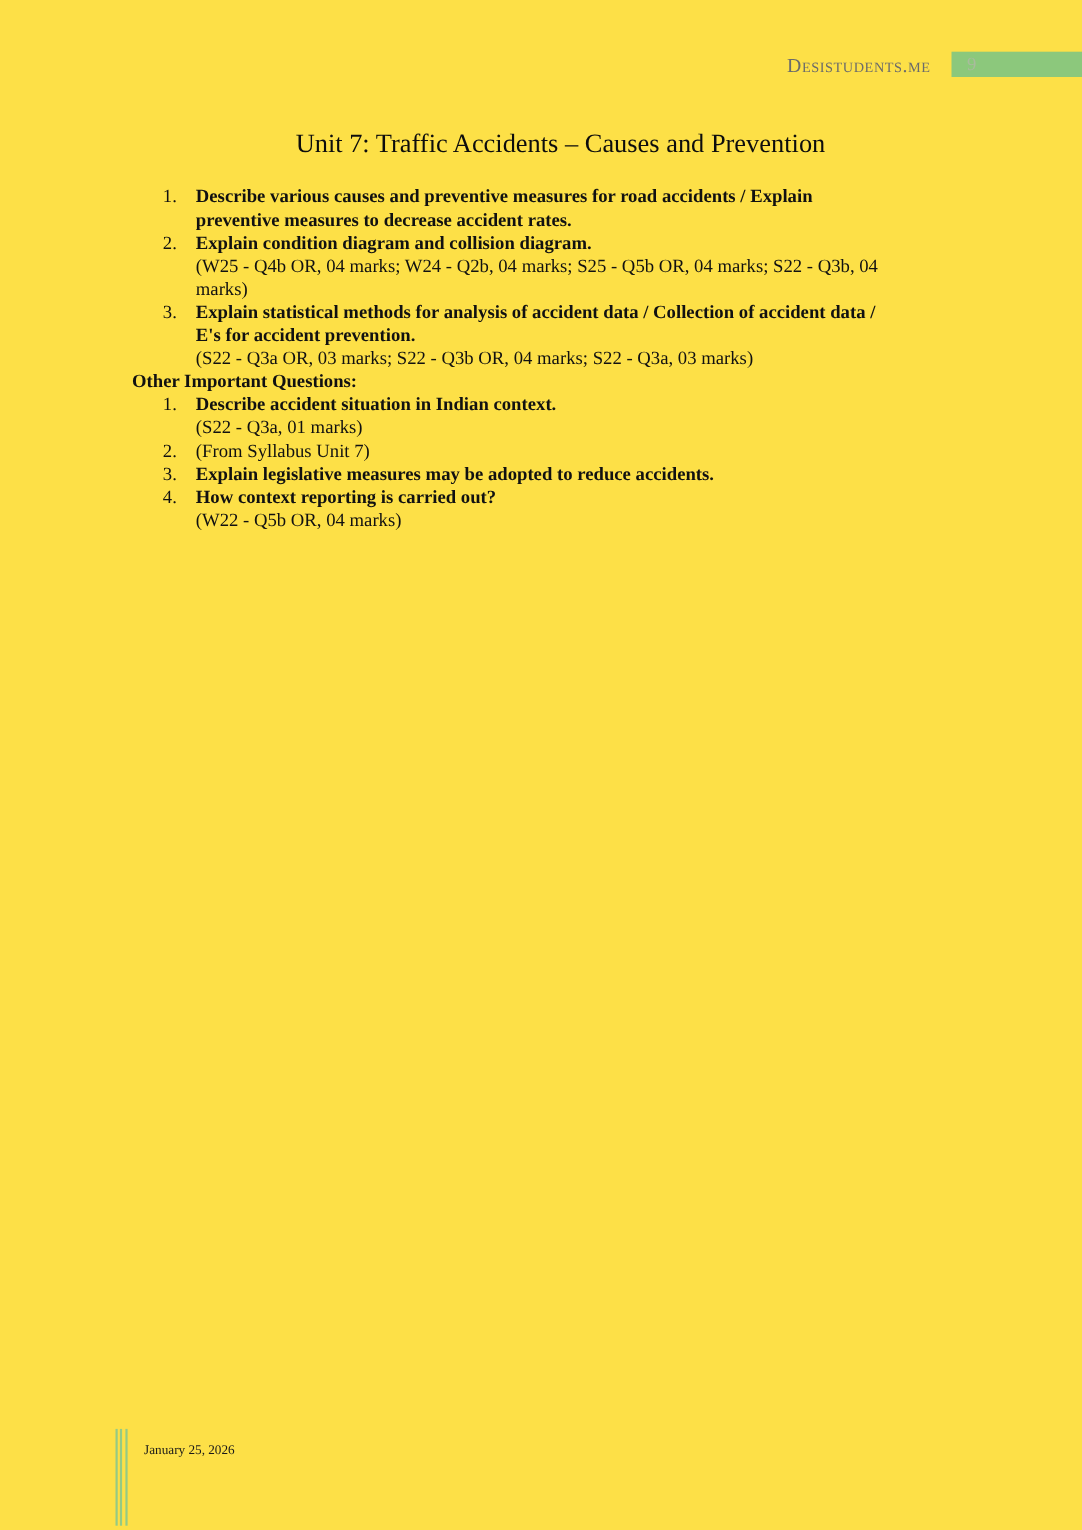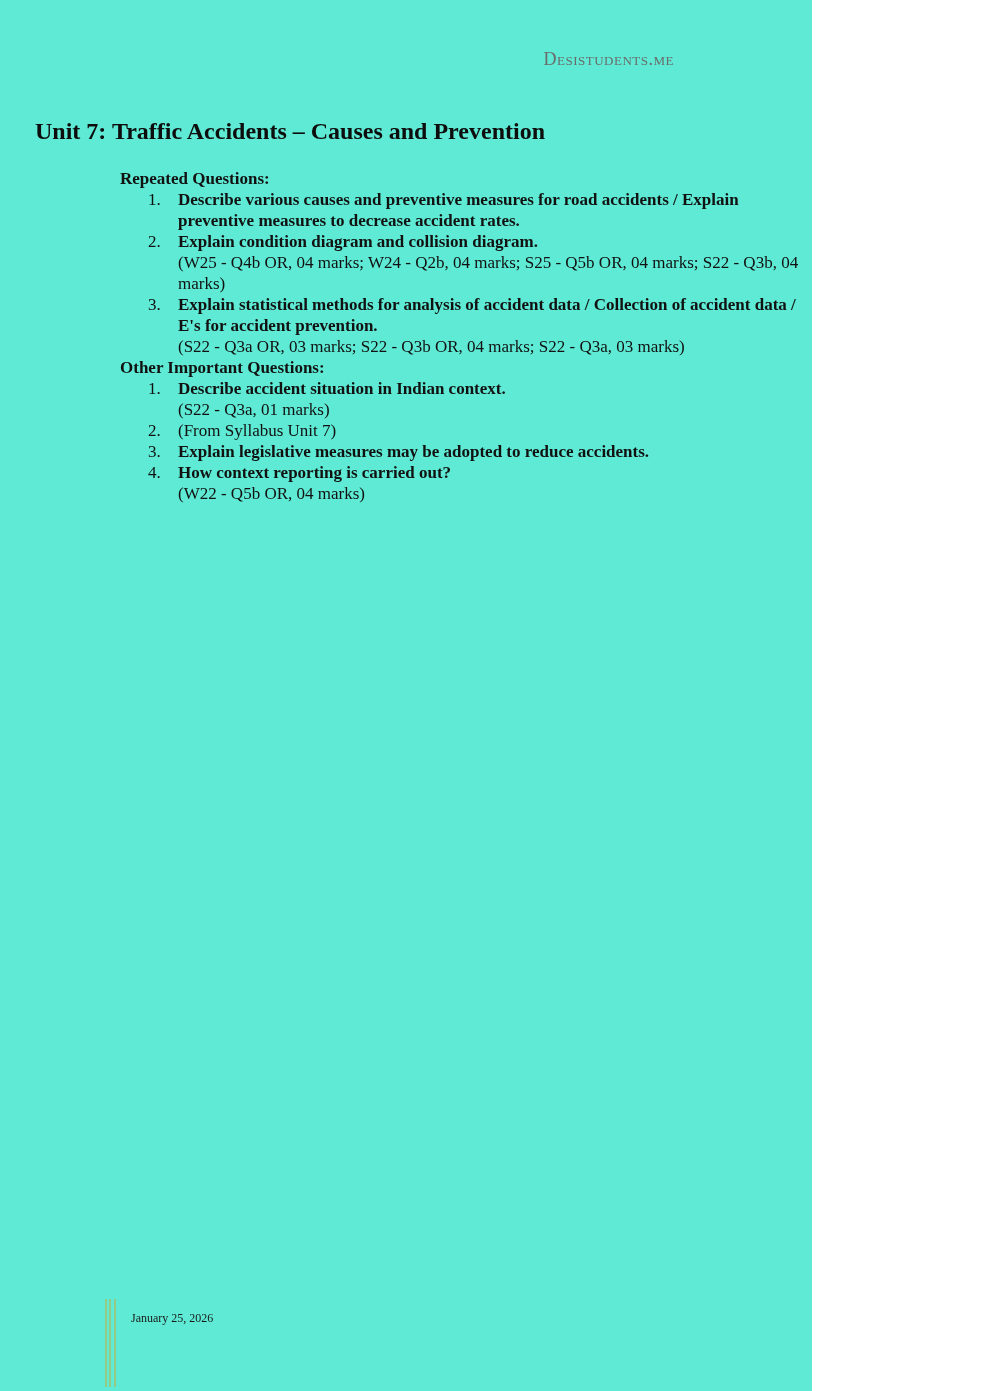--- a/index.html
+++ b/index.html
@@ -1,21 +1,21 @@
 <!DOCTYPE html>
 <html><head>
 <meta charset="utf-8">
 <style>
   * { margin: 0; padding: 0; box-sizing: border-box; }
   html, body { background: #ffffff; }
   .page {
     position: relative;
-    width: 812px;
+    width: 984px;
     height: 1391px;
-    background: #5eead4;
+    background: #fde047;
     font-family: "Liberation Serif", "DejaVu Serif", serif;
     color: #111111;
     overflow: hidden;
   }
 
   
   .site-name {
     position: absolute;
     top: 49px;
     right: 138px;
@@ -37,23 +37,23 @@
     line-height: 23px;
     padding-left: 14px;
   }
 
   
   .page-title {
     position: absolute;
     top: 118px;
     left: 0;
     width: 100%;
-    text-align: left;
+    text-align: center;
     font-size: 24px;
-    font-weight: bold;
+    font-weight: normal;
     color: #0d0d0d;
     padding-left: 35px;
   }
 
   
   .content {
     position: absolute;
     top: 168px;
     left: 120px;
     width: 770px;
@@ -111,21 +111,20 @@
 <div class="page">
 
   <div class="site-name">Desistudents.me</div>
   <div class="page-badge">9</div>
 
   <h1 class="page-title">Unit 7: Traffic Accidents – Causes and Prevention</h1>
 
   <div class="content">
 
     <div class="section">
-      <div class="section-heading">Repeated Questions:</div>
 
       <div class="qitem">
         <span class="qnum">1.</span>
         <div class="qtext">Describe various causes and preventive measures for road accidents / Explain
 preventive measures to decrease accident rates.</div>
       </div>
 
       <div class="qitem">
         <span class="qnum">2.</span>
         <div class="qtext">Explain condition diagram and collision diagram.</div>

